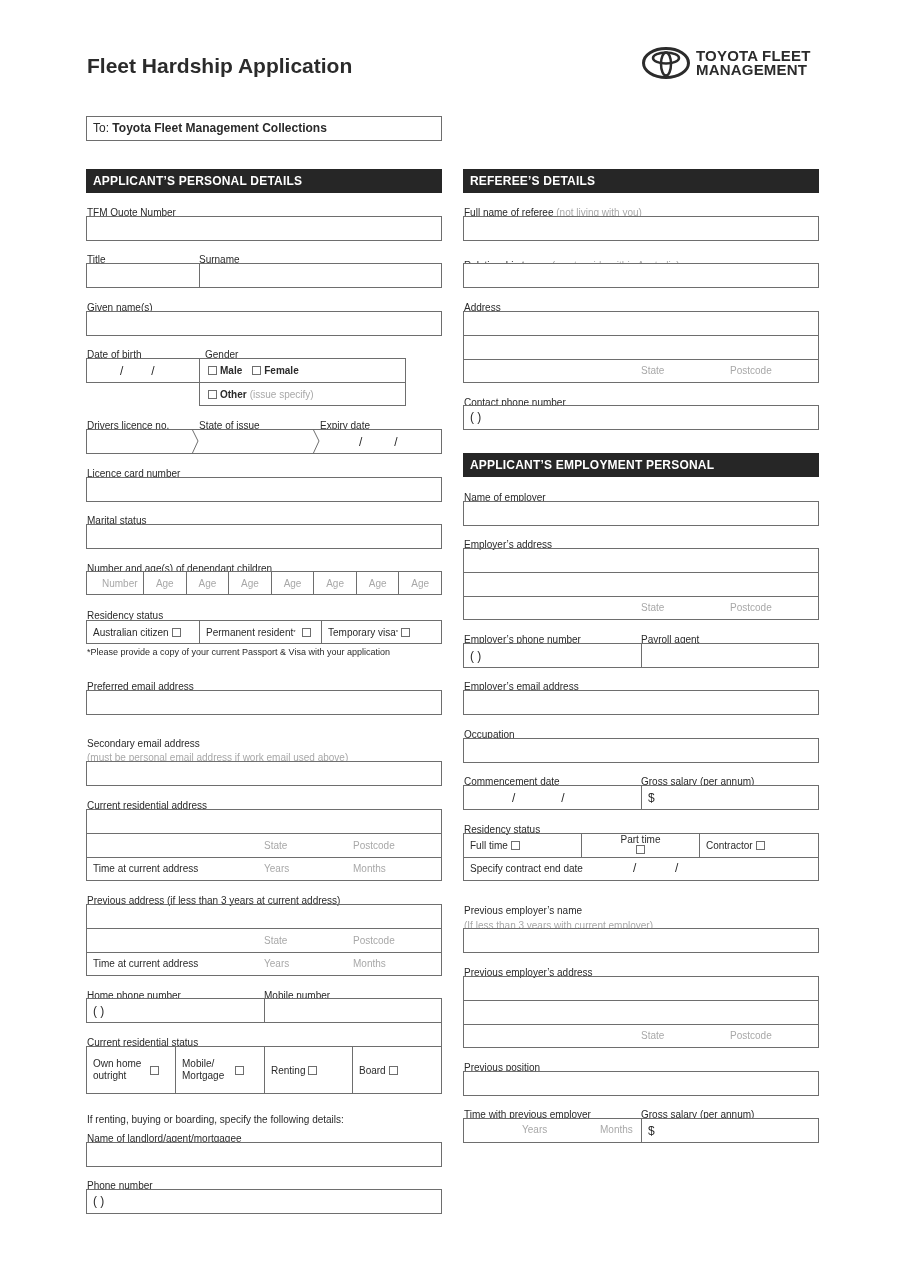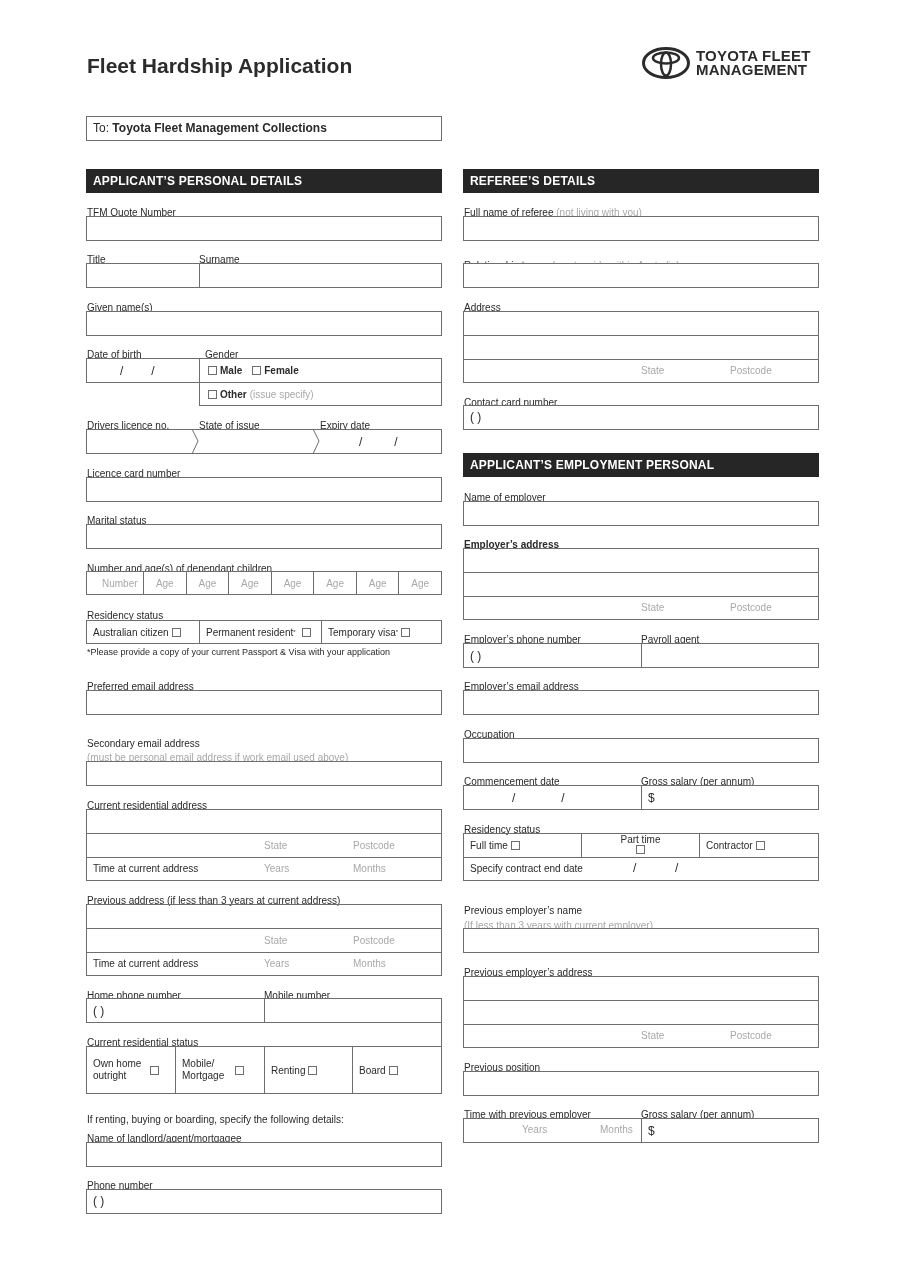--- a/index.html
+++ b/index.html
@@ -58,21 +58,21 @@
 
 <div class="abs lbl" style="left:87px;top:295px;">Given name(s)</div>
 <div class="abs in" style="left:86px;top:311px;width:356px;"></div>
 
 <div class="abs lbl" style="left:87px;top:342px;">Date of birth</div>
 <div class="abs lbl" style="left:205px;top:342px;">Gender</div>
 <div class="abs" style="left:86px;top:358px;width:114px;height:25px;border:1.3px solid #6e6e6e;border-right:none;display:flex;align-items:center;gap:28px;padding-left:33px;">
   <span class="slash">/</span>
   <span class="slash">/</span>
 </div>
-<div class="abs" style="left:199px;top:358px;width:243px;height:48px;border:1.3px solid #6e6e6e;">
+<div class="abs" style="left:199px;top:358px;width:207px;height:48px;border:1.3px solid #6e6e6e;">
   <div style="height:24px;display:flex;align-items:center;padding-left:5px;font-size:10px;font-weight:bold;border-bottom:1.3px solid #6e6e6e;">
     <span class="cb"></span>
     <span>Male</span>
     <span class="cb" style="margin-left:10px;"></span>
     <span>Female</span>
   </div>
   <div style="height:22px;display:flex;align-items:center;padding-left:5px;font-size:10px;font-weight:bold;">
     <span class="cb"></span>
     <span>Other</span>
     <span class="hint" style="font-weight:normal;margin-left:3px;">(issue specify)</span>
@@ -221,29 +221,29 @@
 <div class="abs lbl" style="left:464px;top:295px;">Address</div>
 <div class="abs" style="left:463px;top:311px;width:356px;height:72px;border:1.3px solid #6e6e6e;">
   <div style="height:23px;"></div>
   <div class="ml" style="height:24px;"></div>
   <div class="ml" style="height:23px;position:relative;">
     <span class="abs sub" style="left:177px;top:5px;">State</span>
     <span class="abs sub" style="left:266px;top:5px;">Postcode</span>
   </div>
 </div>
 
-<div class="abs lbl" style="left:464px;top:390px;">Contact card number</div>
+<div class="abs lbl" style="left:464px;top:390px;">Contact phone number</div>
 <div class="abs in" style="left:463px;top:405px;width:356px;font-size:12px;padding:4px 6px;">(      )</div>
 
 <div class="abs section" style="left:463px;top:453px;width:356px;">APPLICANT’S EMPLOYMENT PERSONAL</div>
 
 <div class="abs lbl" style="left:464px;top:485px;">Name of employer</div>
 <div class="abs in" style="left:463px;top:501px;width:356px;"></div>
 
-<div class="abs lbl" style="left:464px;top:532px;font-weight:bold;">Employer’s address</div>
+<div class="abs lbl" style="left:464px;top:532px;">Employer’s address</div>
 <div class="abs" style="left:463px;top:548px;width:356px;height:72px;border:1.3px solid #6e6e6e;">
   <div style="height:23px;"></div>
   <div class="ml" style="height:24px;"></div>
   <div class="ml" style="height:23px;position:relative;">
     <span class="abs sub" style="left:177px;top:5px;">State</span>
     <span class="abs sub" style="left:266px;top:5px;">Postcode</span>
   </div>
 </div>
 
 <div class="abs lbl" style="left:464px;top:627px;">Employer’s phone number</div>

